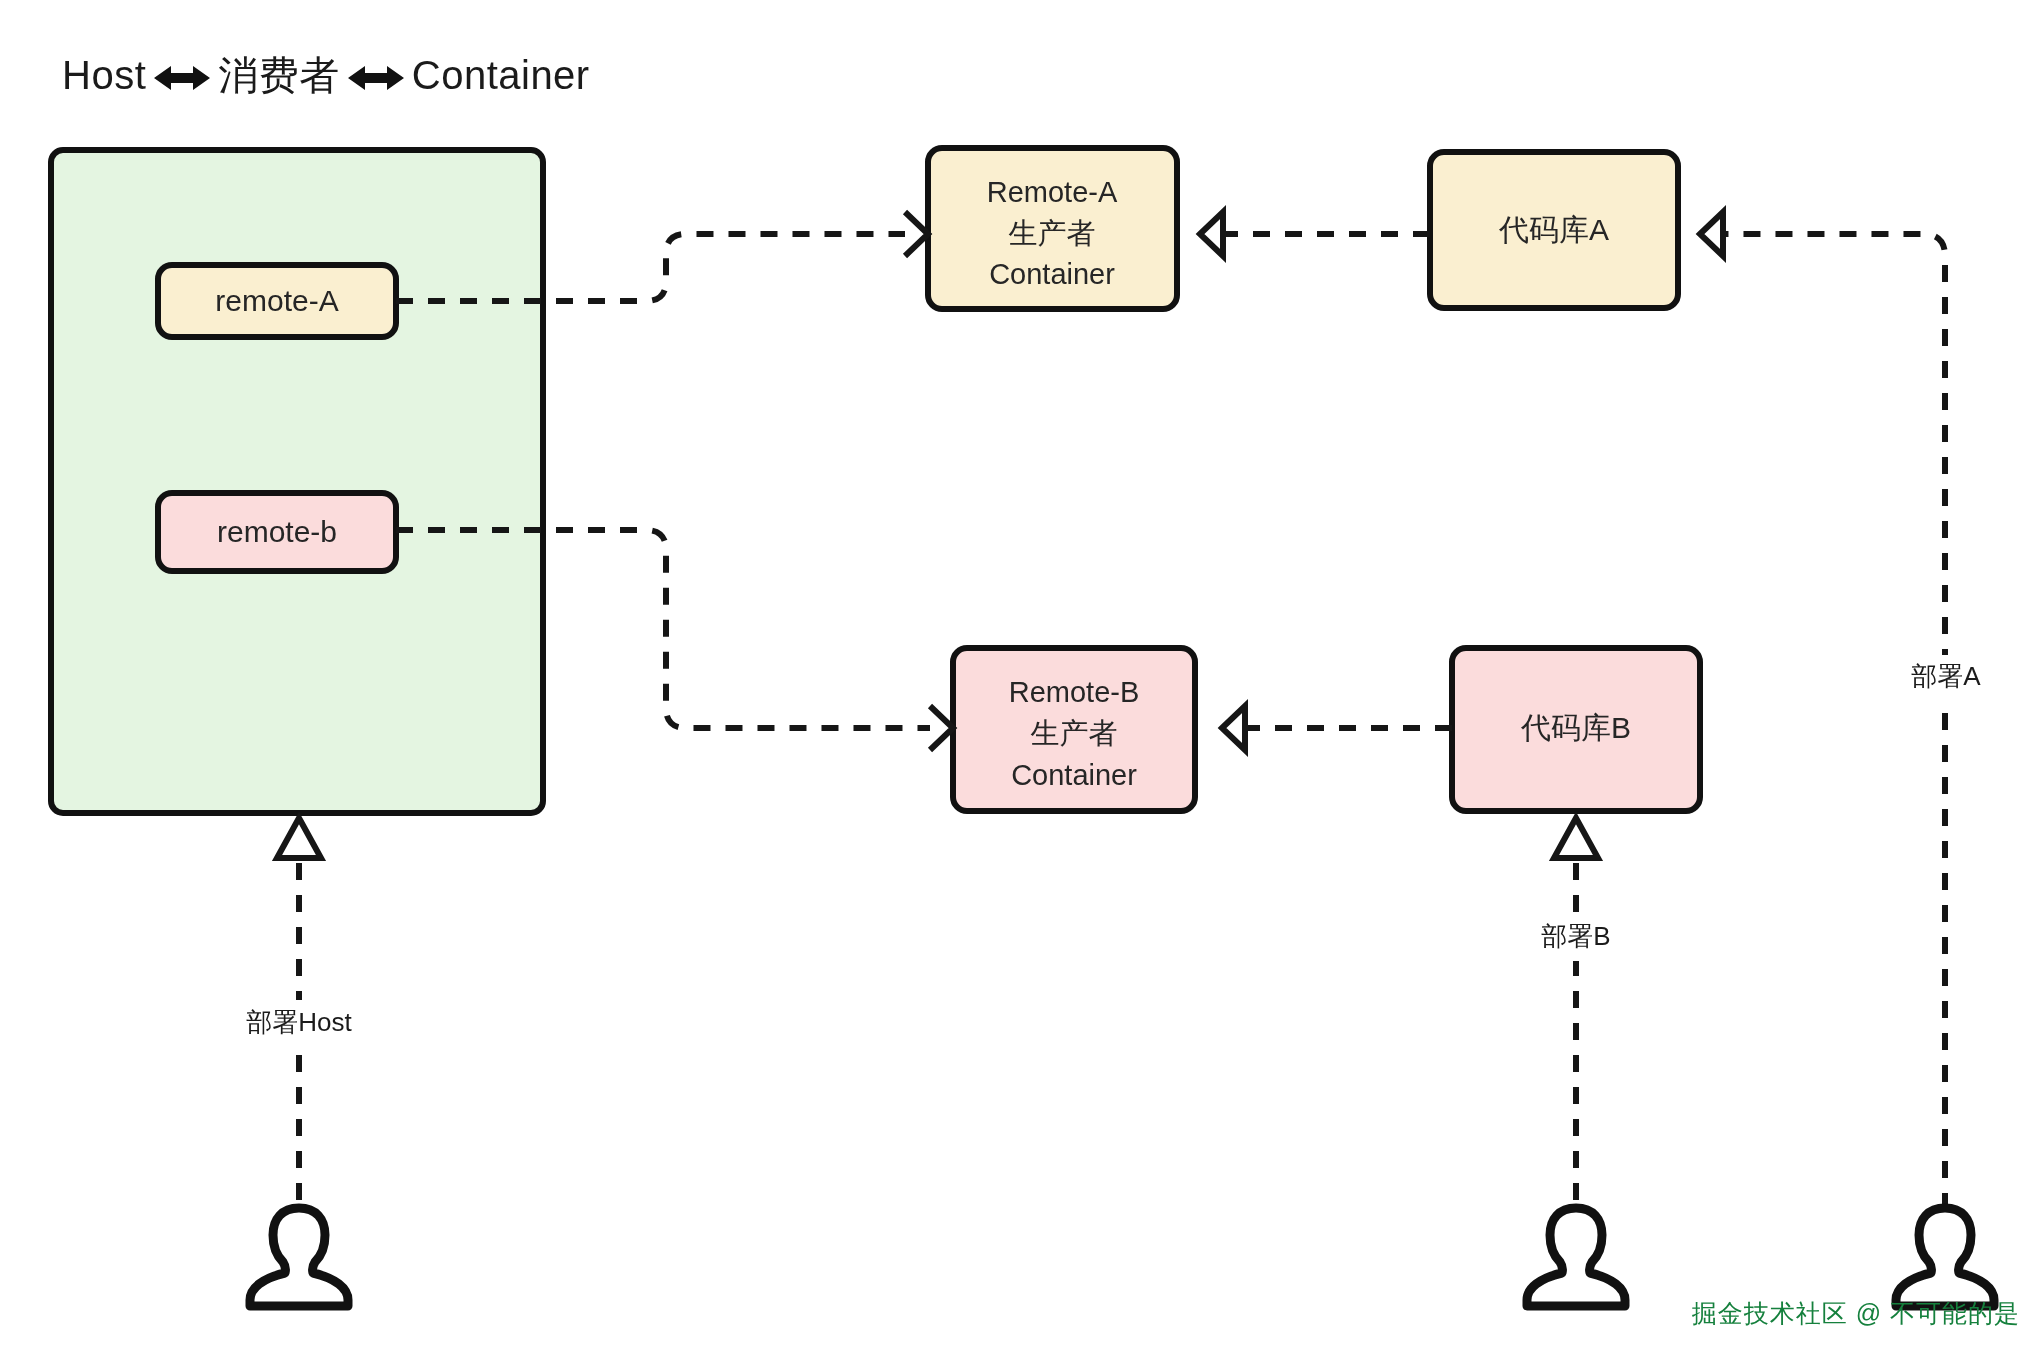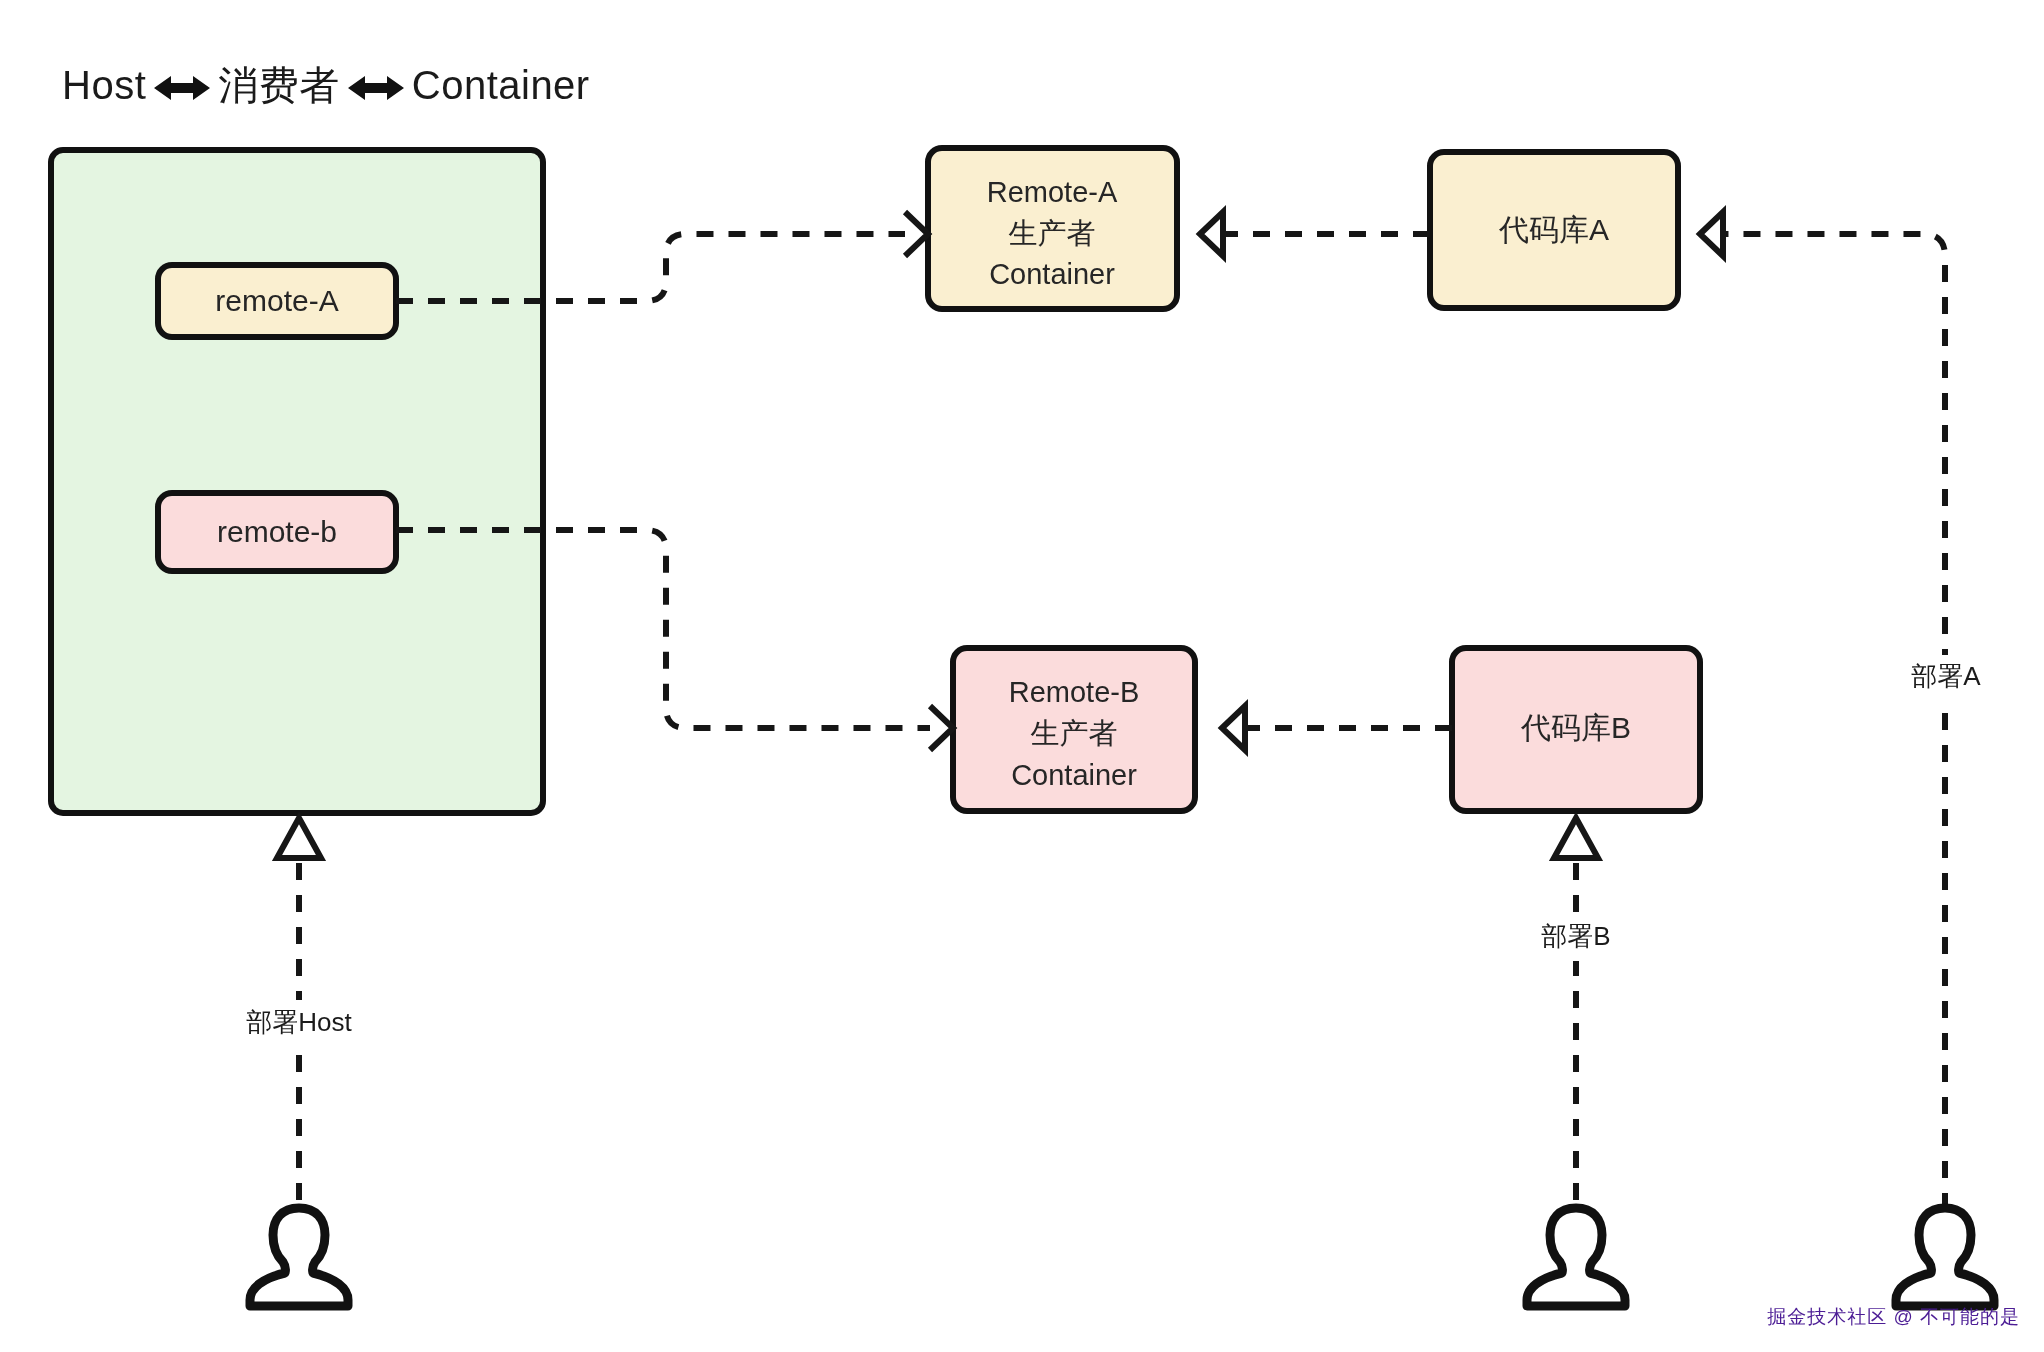--- a/index.html
+++ b/index.html
@@ -17,21 +17,21 @@
   #canvas {
     position: absolute;
     top: 0;
     left: 0;
     width: 2044px;
     height: 1352px;
   }
   .diagram-title {
     position: absolute;
     left: 62px;
-    top: 58px;
+    top: 48px;
     font-size: 40px;
     color: #1b1b1b;
     letter-spacing: 0.5px;
     white-space: nowrap;
     font-family: "Liberation Sans", "DejaVu Sans", sans-serif;
   }
   .node-label {
     font-family: "Liberation Sans", "DejaVu Sans", sans-serif;
     font-size: 30px;
     fill: #262626;
@@ -45,22 +45,22 @@
     font-family: "Liberation Sans", "DejaVu Sans", sans-serif;
     font-size: 26px;
     fill: #1b1b1b;
     text-anchor: middle;
     dominant-baseline: middle;
   }
   .watermark {
     position: absolute;
     right: 24px;
     bottom: 22px;
-    font-size: 19px;
-    color: #4c1d95;
+    font-size: 25px;
+    color: #15803d;
     letter-spacing: 1px;
     white-space: nowrap;
     font-family: "Liberation Sans", "DejaVu Sans", sans-serif;
   }
   .shape-stroke { stroke: #111111; stroke-width: 6; }
   .dashed {
     fill: none;
     stroke: #161616;
     stroke-width: 6;
     stroke-dasharray: 17 15;

